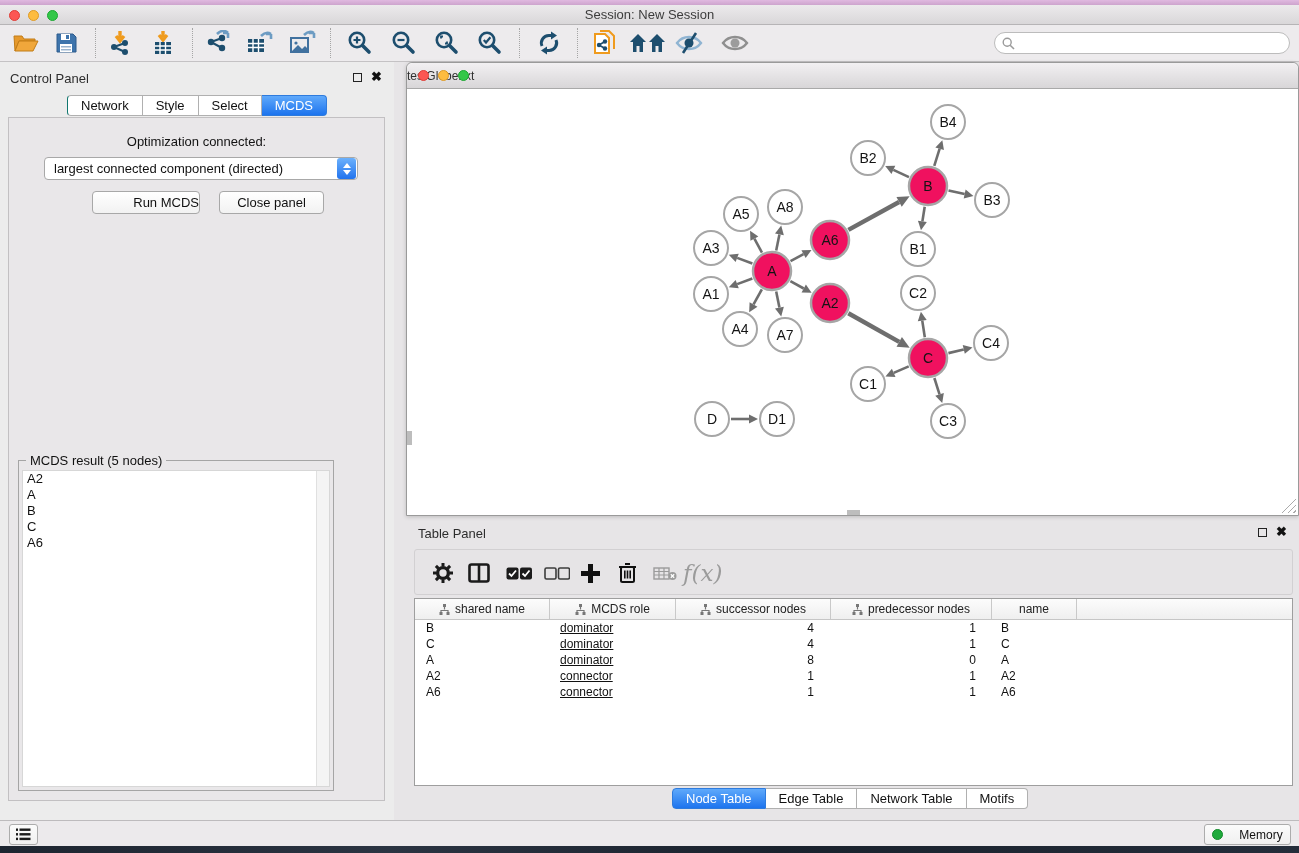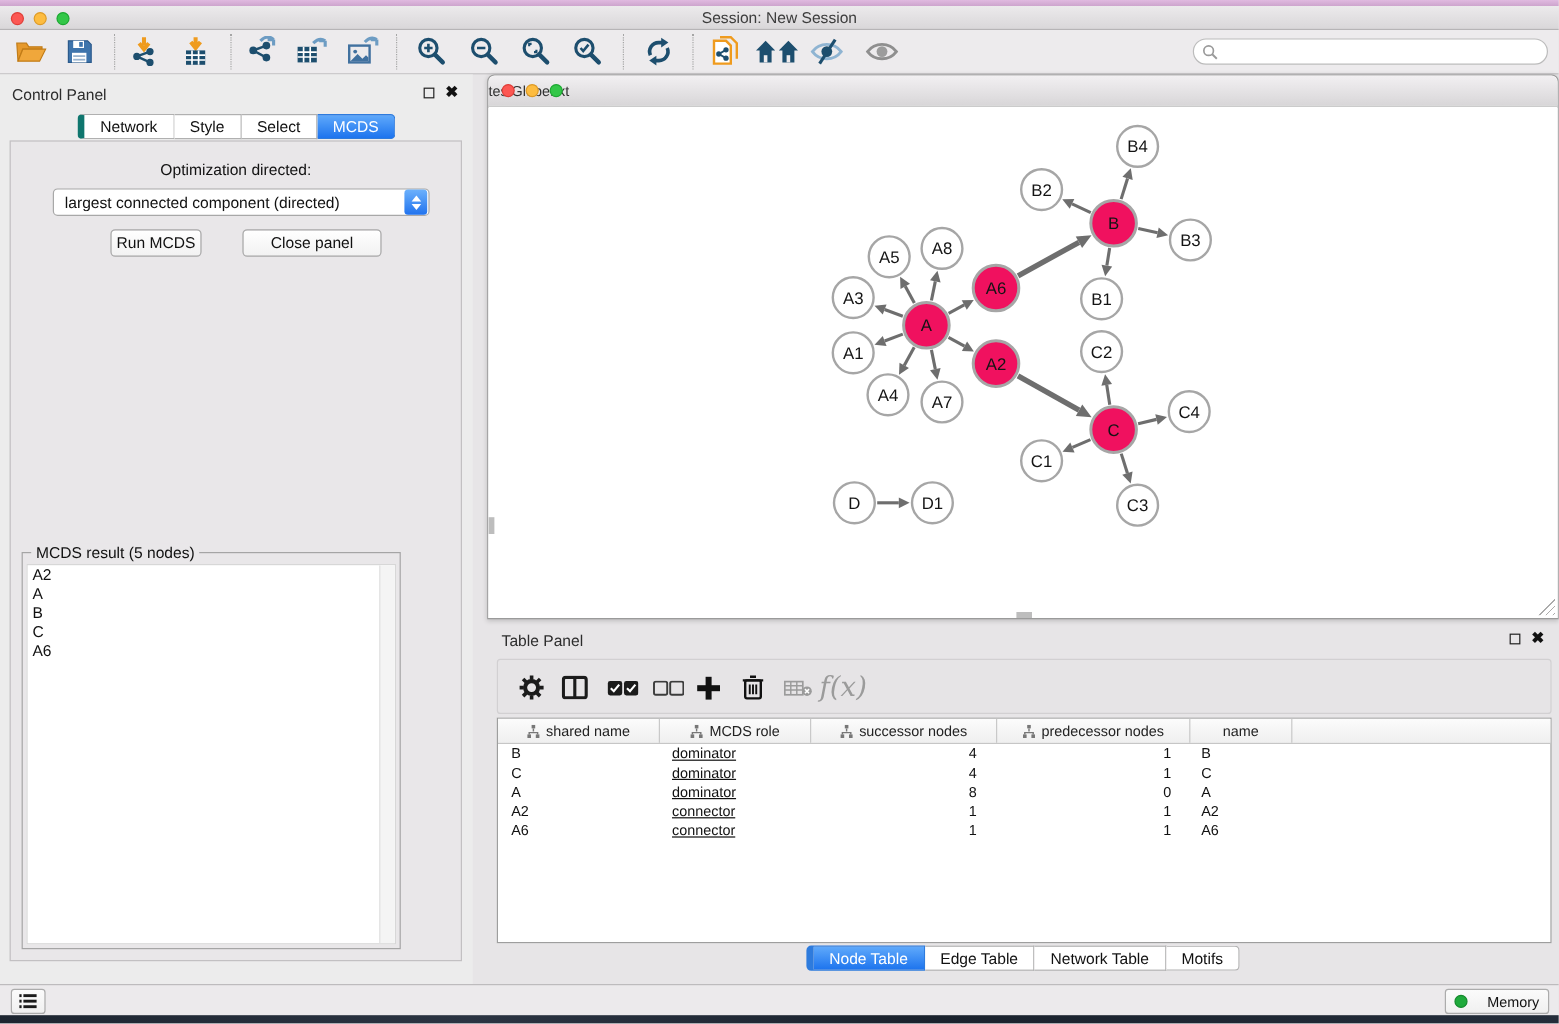--- a/index.html
+++ b/index.html
@@ -30,21 +30,21 @@
   
   #control-panel { left:0; top:62px; width:394px; height:758px; background:#ececec; }
   .panel-title { font-size:13px; color:#2d2d2d; }
   .win-icons { position:absolute; display:flex; gap:9px; align-items:center; }
   .float-ico { width:9px; height:9px; border:1.5px solid #222; display:inline-block; }
   .close-ico { font-size:13px; font-weight:bold; color:#111; line-height:10px; }
 
   .seg { display:inline-flex; }
   .seg .tab { background:#fff; border:1px solid #b0b0b0; border-left:none; padding:0 13px; font-size:13px;
     color:#111; height:21px; line-height:20px; cursor:default; }
-  .seg .tab:first-child { border-left:6px solid #0f766e; border-radius:4px 0 0 4px; }
+  .seg .tab:first-child { border-left:1px solid #0f766e; border-radius:4px 0 0 4px; }
   .seg .tab:last-child { border-radius:0 4px 4px 0; }
   .seg .tab.active { background:linear-gradient(#5fa9fb,#1d74ee); color:#fff; border-color:#2e7bdd; }
 
   #cp-body { position:absolute; left:8px; top:55px; width:377px; height:684px; background:#e9e7e9; border:1px solid #c2c0c2; }
   #opt-label { position:absolute; top:16px; width:100%; text-align:center; font-size:13px; color:#121212; }
   #criterion-select { position:absolute; left:35px; top:39px; width:314px; height:23px; background:#fff;
     border:1px solid #a8a8a8; border-radius:4px; display:flex; align-items:center; }
   #criterion-select .sel-text { flex:1; font-size:13px; color:#111; padding-left:9px; white-space:nowrap; overflow:hidden; }
   .stepper { width:19px; height:21px; margin-right:1px; border-radius:3px; background:linear-gradient(#6cb1fc,#2173ee);
     display:flex; flex-direction:column; align-items:center; justify-content:center; gap:2px; }
@@ -269,32 +269,32 @@
   <div class="abs" style="left:50%; top:33px; transform:translateX(-50%);">
     <div class="seg">
       <span class="tab">Network</span>
       <span class="tab">Style</span>
       <span class="tab">Select</span>
       <span class="tab active">MCDS</span>
     </div>
   </div>
 
   <div id="cp-body">
-    <div id="opt-label">Optimization directed:</div>
+    <div id="opt-label">Optimization connected:</div>
 
     <div id="criterion-select">
       <span class="sel-text">largest connected component (directed)</span>
       <span class="stepper">
           <span class="up"></span>
           <span class="down"></span>
         </span>
     </div>
 
-    <button class="mac-btn" style="left:83px; top:73px; width:76px;">Run MCDS</button>
-    <button class="mac-btn" style="left:193px; top:73px; width:116px;text-align:center;">Close panel</button>
+    <button class="mac-btn" style="left:83px; top:73px; width:108px;text-align:right;">Run MCDS</button>
+    <button class="mac-btn" style="left:210px; top:73px; width:105px;text-align:center;">Close panel</button>
 
     <div id="result-group">
       <span id="result-legend">MCDS result (5 nodes)</span>
       <div id="result-list">
         <div class="li">A2</div>
         <div class="li">A</div>
         <div class="li">B</div>
         <div class="li">C</div>
         <div class="li">A6</div>
         <div id="result-scroll"></div>

